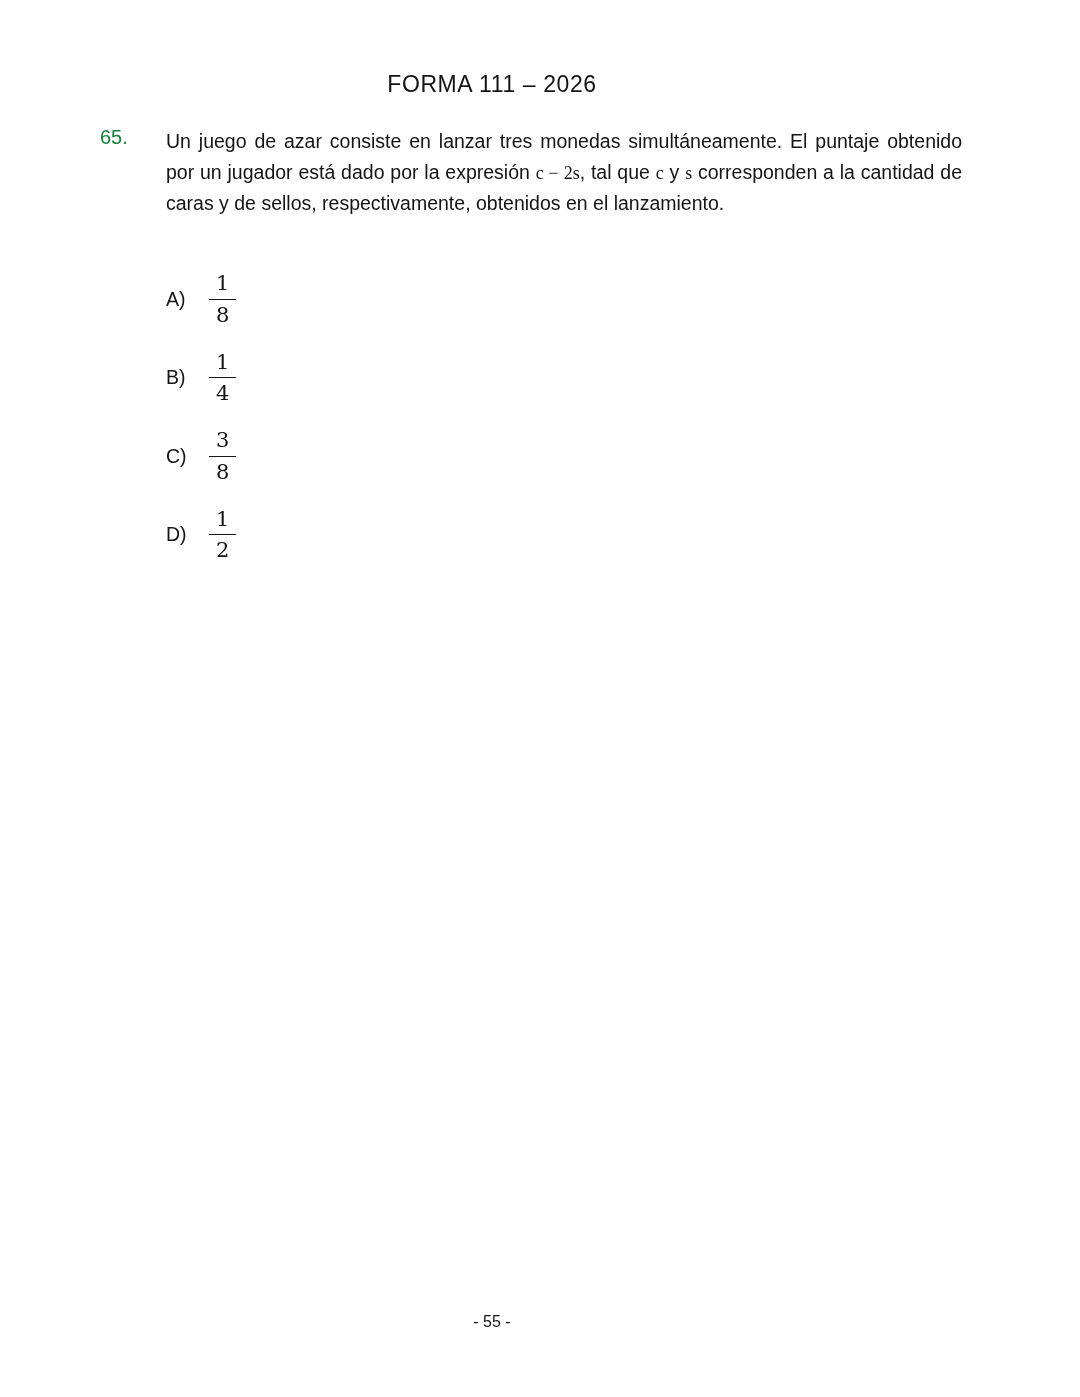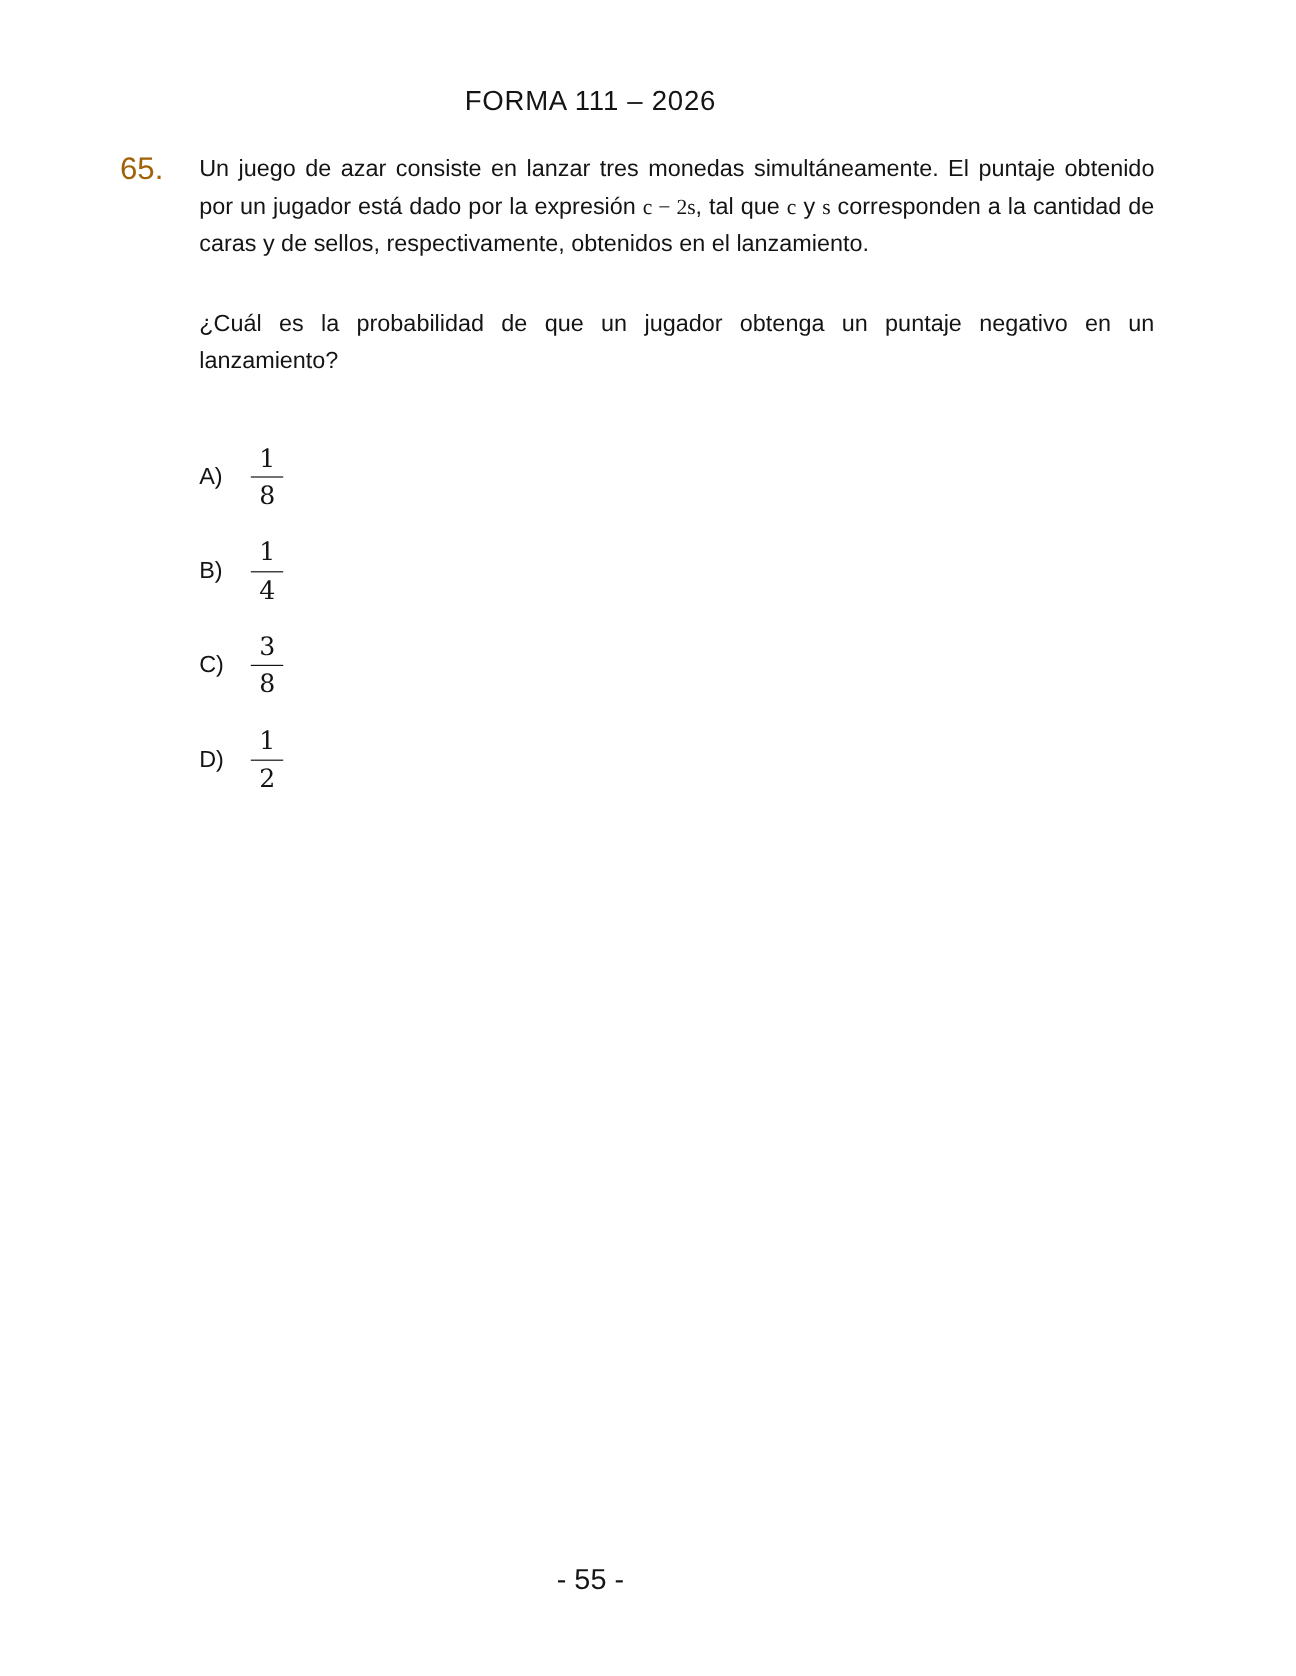--- a/index.html
+++ b/index.html
@@ -30,23 +30,23 @@
       position: absolute;
       top: 126px;
       left: 100px;
       width: 862px;
       display: flex;
       align-items: flex-start;
     }
     .q-number {
       flex: 0 0 66px;
       width: 66px;
-      font-size: 26px;
+      font-size: 20px;
       line-height: 1.1;
-      color: #a16207;
+      color: #15803d;
     }
     .q-content {
       width: 796px;
       font-size: 19.5px;
       line-height: 1.58;
       color: #141414;
     }
     .para {
       text-align: justify;
     }
@@ -87,40 +87,39 @@
       display: block;
       border-top: 1.6px solid #141414;
       padding: 2px 7px 0 7px;
     }
     .footer {
       position: absolute;
       bottom: 66px;
       left: 0;
       width: 100%;
       text-align: center;
-      font-size: 24px;
+      font-size: 16px;
       color: #141414;
     }
   </style>
 </head>
 <body>
 
 <div class="page">
 
   <div class="header">FORMA 111 –  2026</div>
 
   <div class="question-block">
     <div class="q-number">65.</div>
 
     <div class="q-content">
       <div class="para">
         <span>Un juego de azar consiste en lanzar tres monedas simultáneamente. El puntaje obtenido por un jugador está dado por la expresión </span><span class="math">c − 2s</span><span>, tal que </span><span class="math">c</span><span> y </span><span class="math">s</span><span> corresponden a la cantidad de caras y de sellos, respectivamente, obtenidos en el lanzamiento.</span>
       </div>
 
-      <div class="prompt">¿Cuál es la probabilidad de que un jugador obtenga un puntaje negativo en un lanzamiento?</div>
 
       <div class="options">
 
         <div class="option-row">
           <span class="option-label">A)</span>
           <span class="fraction">
             <span class="num">1</span>
             <span class="den">8</span>
           </span>
         </div>

